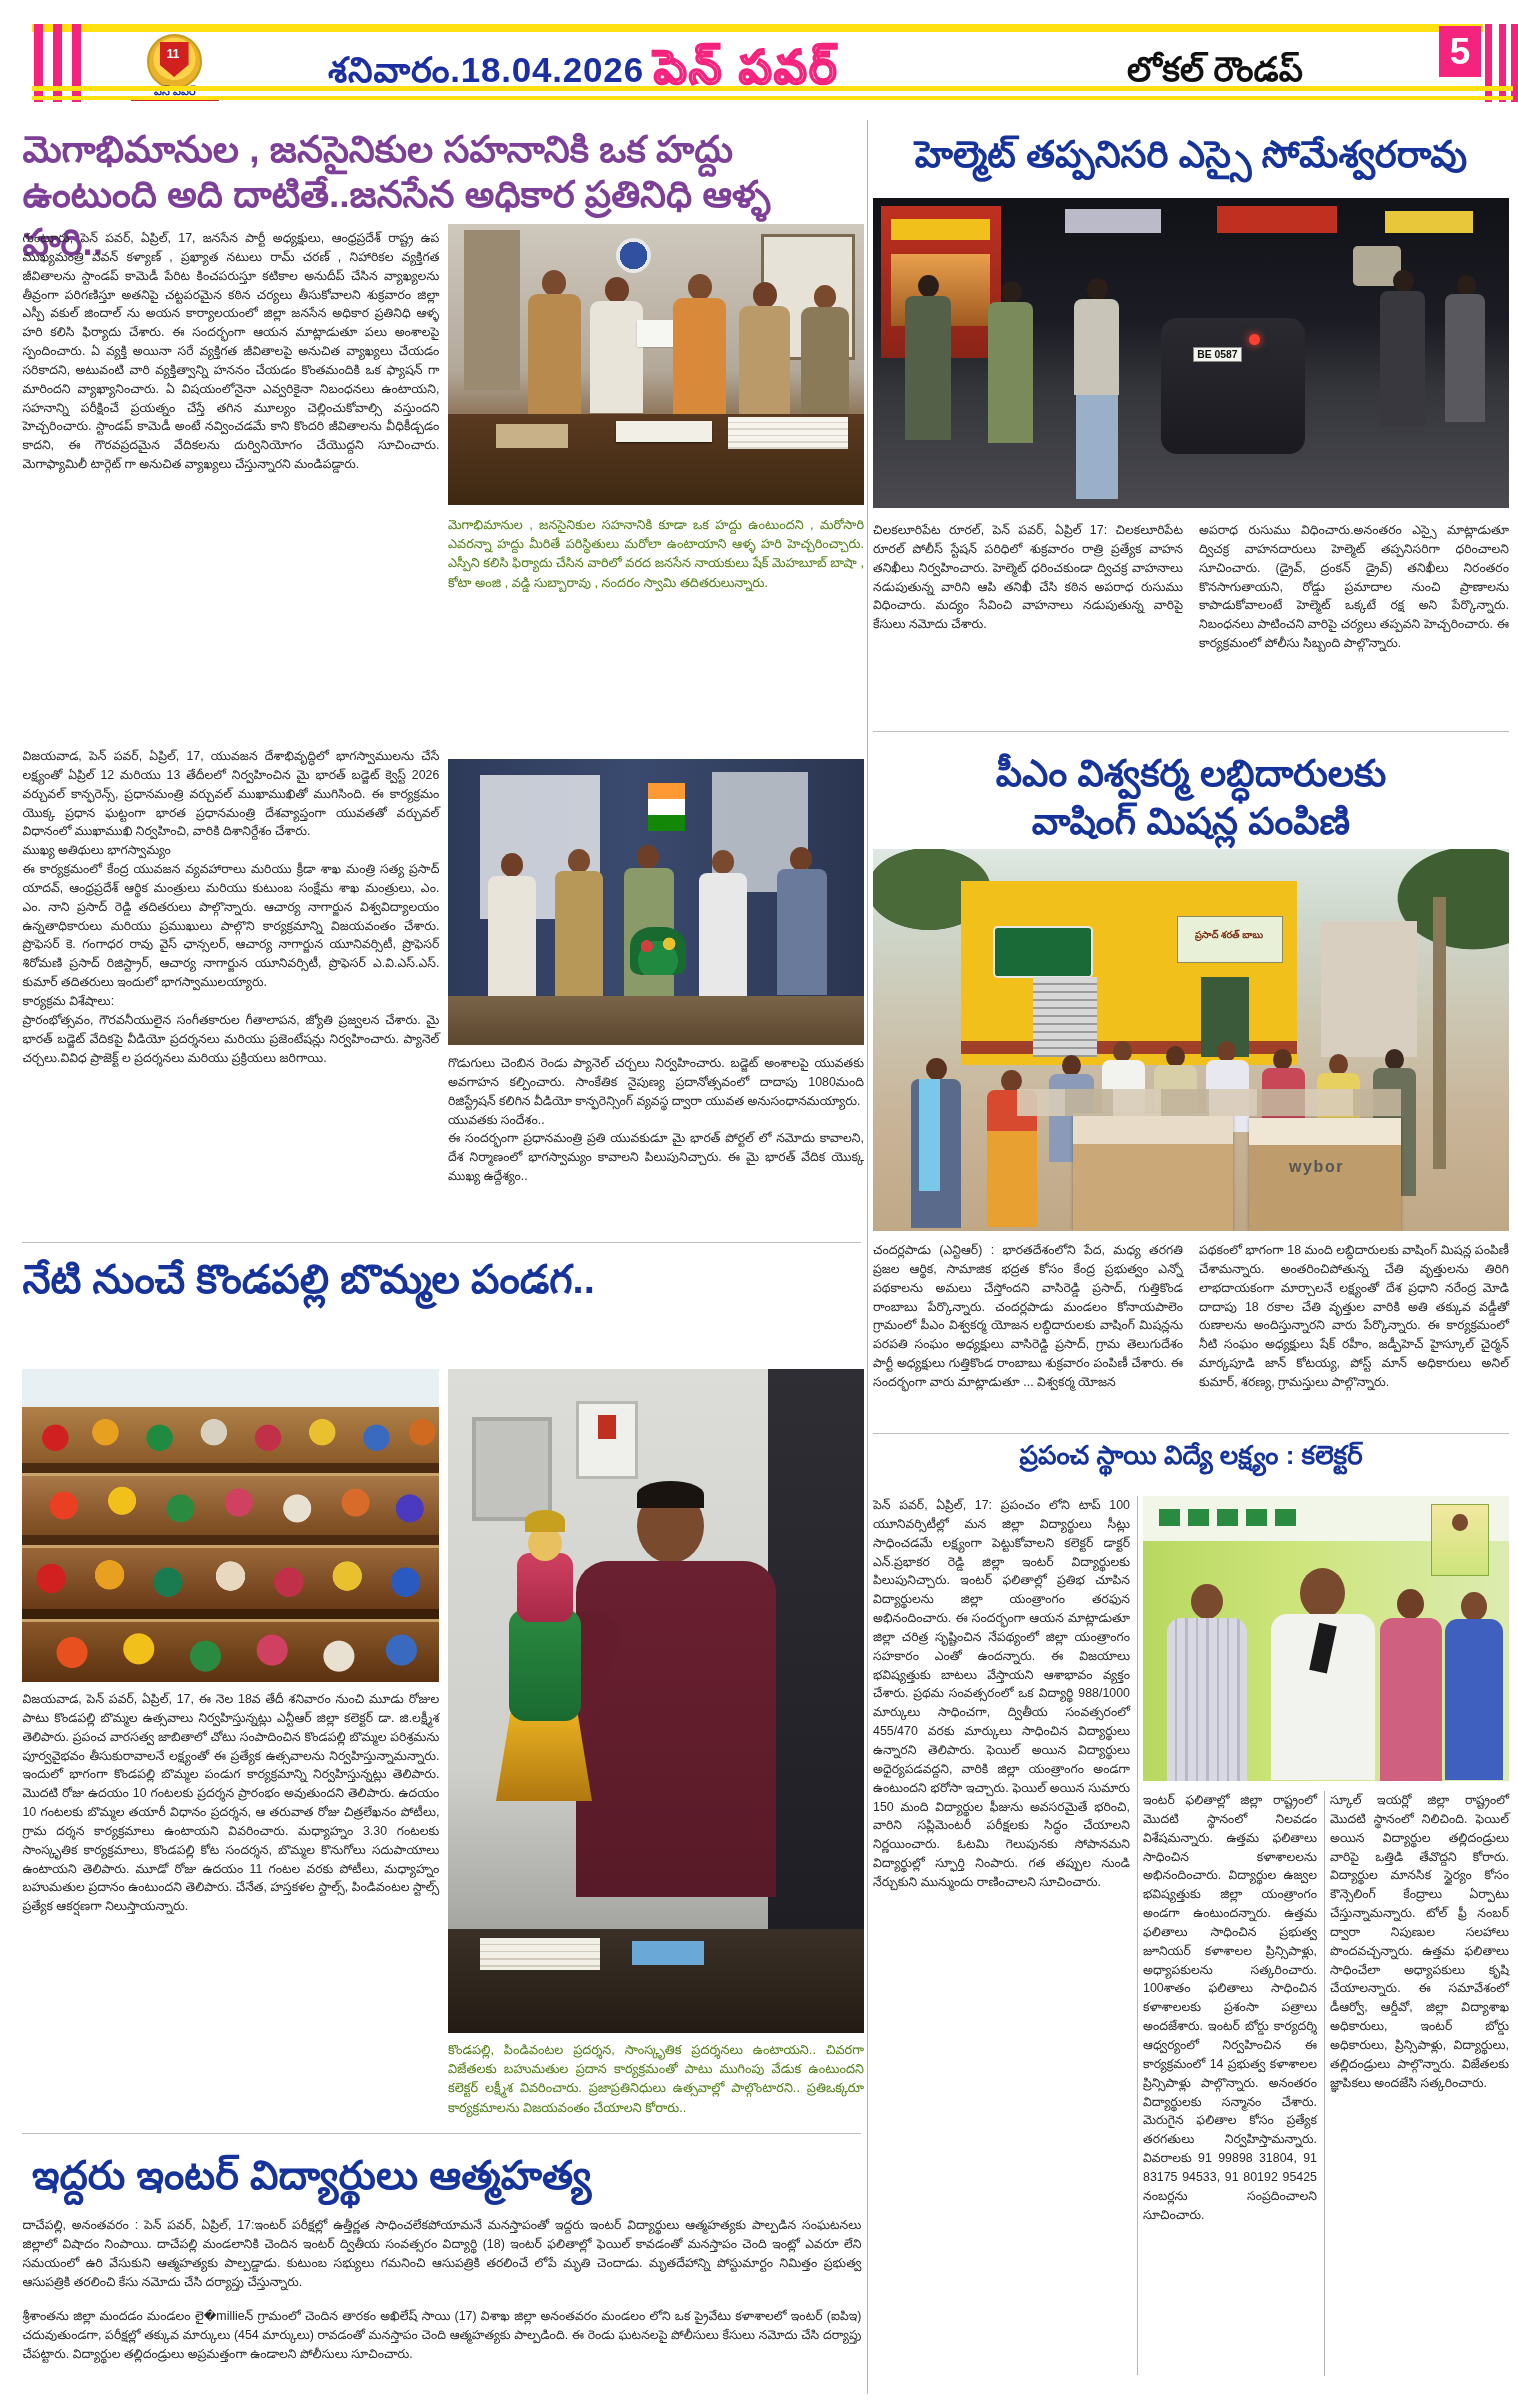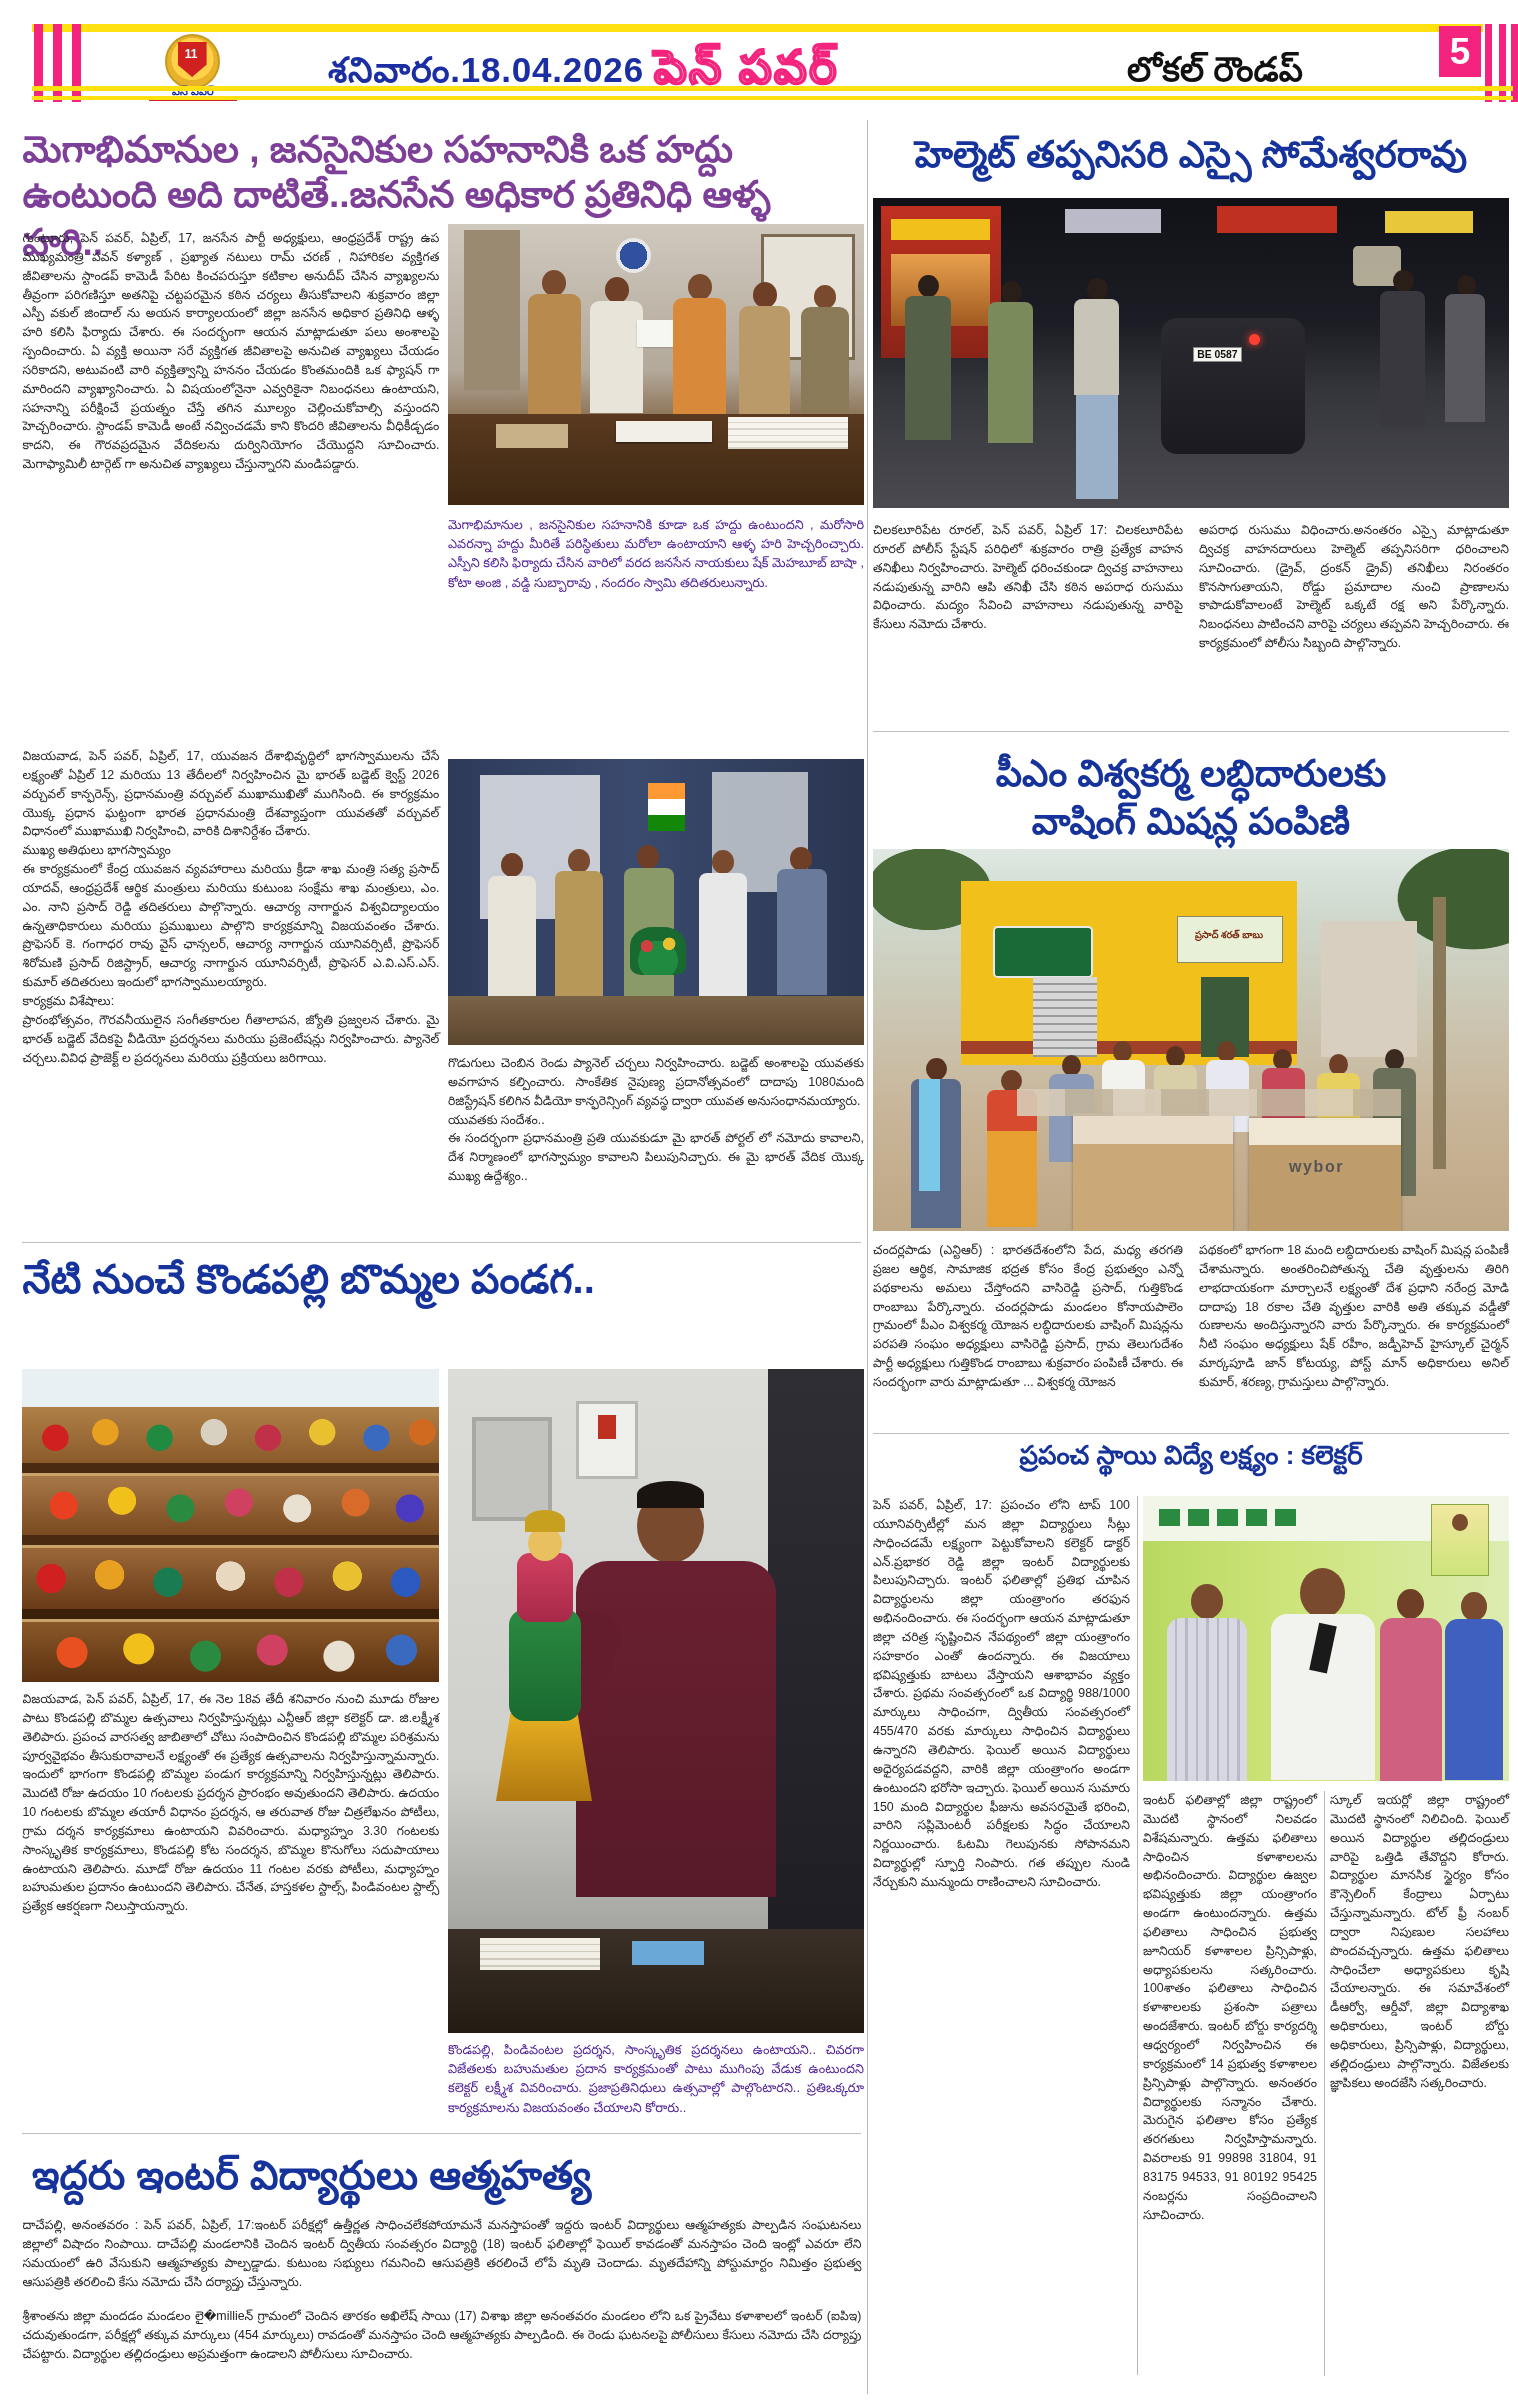--- a/index.html
+++ b/index.html
@@ -25,21 +25,21 @@
             font-size:12px;font-weight:bold;}
   .logo .cap{position:absolute;left:-11.2px;top:51px;width:88px;text-align:center;color:#1b2fa3;
              font-size:11.2px;font-weight:bold;border-bottom:1.6px solid #d02020;}
   
   .hl{font-weight:bold;line-height:1.3;}
   .hl-purple{color:#7d3f98;}
   .hl-blue{color:#16339b;}
   
   .body-txt{font-size:12.4px;line-height:1.52;text-align:justify;color:#262626;
             white-space:pre-line;word-break:break-word;}
-  .cap-txt{font-size:12.8px;line-height:1.5;text-align:justify;color:#4c1d95;}
+  .cap-txt{font-size:12.8px;line-height:1.5;text-align:justify;color:#4d7c0f;}
   .rule-h{position:absolute;background:#bdbdbd;height:0.8px;}
   .rule-v{position:absolute;background:#b5b5b5;width:0.8px;}
   
   .ph{position:absolute;overflow:hidden;}
   .p{position:absolute;}
   .head{border-radius:50%;}
   .plate{position:absolute;background:#f5f5ef;color:#111;font-weight:bold;font-size:10.4px;
          padding:0.8px 3.2px;border:0.8px solid #888;}
   .brand{position:absolute;color:#555;font-size:16px;font-weight:bold;letter-spacing:1.6px;}
   .signtxt{position:absolute;color:#7a2a10;font-size:9.6px;font-weight:bold;text-align:center;}
@@ -52,21 +52,21 @@
   <div class="ybar" style="left:32px;top:24px;width:1451px;height:8px;"></div>
 
   <div class="stripe" style="left:34px;top:24px;height:78px;"></div>
   <div class="stripe" style="left:53px;top:24px;height:78px;"></div>
   <div class="stripe" style="left:72px;top:24px;height:78px;"></div>
 
   <div class="stripe" style="left:1485px;top:24px;height:78px;width:7.2px;"></div>
   <div class="stripe" style="left:1499px;top:24px;height:78px;width:7.2px;"></div>
   <div class="stripe" style="left:1511px;top:24px;height:78px;width:7.2px;"></div>
 
-  <div class="logo" style="left:160px;top:34px;">
+  <div class="logo" style="left:142px;top:34px;">
     <div class="ring"></div>
       <div class="shield"></div>
     <div class="yr">11</div>
     <div class="cap">పెన్ పవర్</div>
   </div>
 
   <div class="abs date" style="left:328px;top:50px;">శనివారం.18.04.2026</div>
   <div class="abs masthead" style="left:654px;top:40px;">పెన్ పవర్</div>
   <div class="abs section" style="left:1127px;top:50px;">లోకల్ రౌండప్</div>
   <div class="pagenum" style="left:1439px;top:26px;width:42px;height:51px;">5</div>

